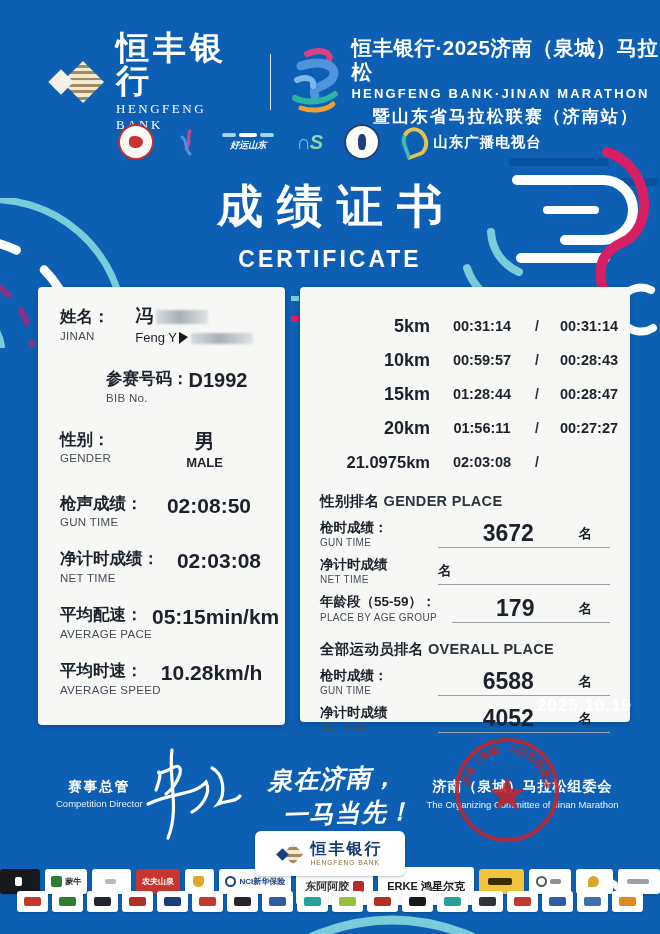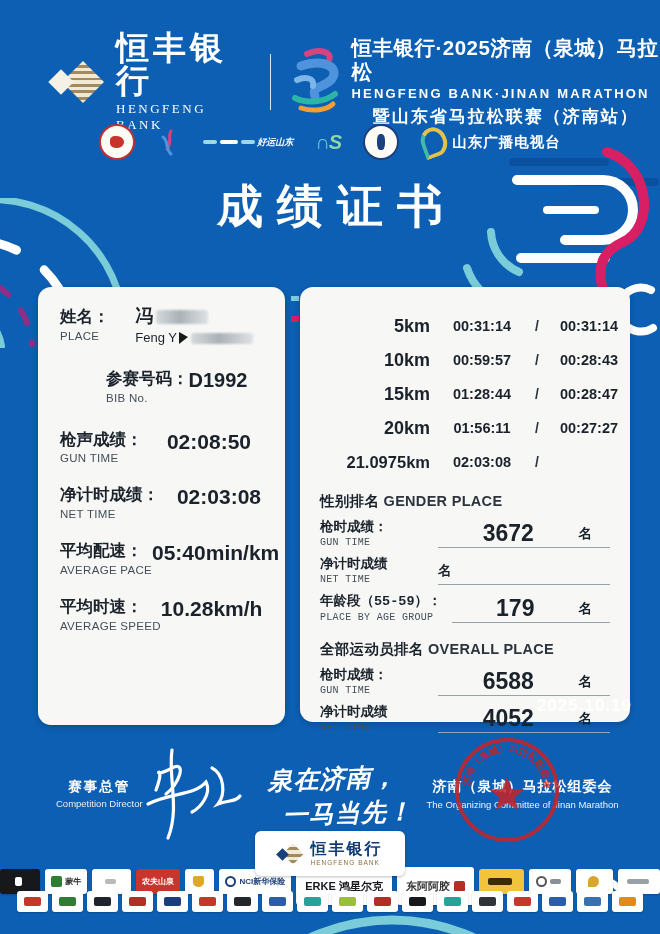--- a/index.html
+++ b/index.html
@@ -25,38 +25,38 @@
   .event-text .l1{font-size:20.5px;font-weight:bold;letter-spacing:.5px;line-height:1.15;}
   .event-text .l2{font-size:13px;font-weight:bold;letter-spacing:2.2px;margin-top:2px;}
   .event-text .l3{font-size:17px;font-weight:bold;letter-spacing:2px;margin-top:4px;text-align:center;}
 
   
   .partners{position:absolute;left:0;top:124px;width:660px;display:flex;justify-content:center;align-items:center;gap:22px;}
   .pt-emblem{width:32px;height:32px;border-radius:50%;background:#fdfbf6;border:2px solid #c03030;display:flex;align-items:center;justify-content:center;}
   .pt-emblem .blob{width:14px;height:12px;background:#c8332b;border-radius:40% 60% 55% 45%;}
   .pt-emblem.navy{border-color:#1c3f7e;}
   .pt-emblem.navy .blob{background:#1c3f7e;width:8px;height:16px;border-radius:40%;}
-  .pt-haoyun{display:flex;flex-direction:row;align-items:center;gap:2px;}
+  .pt-haoyun{display:flex;flex-direction:column;align-items:center;gap:2px;}
   .pt-haoyun .bars{display:flex;gap:3px;}
   .pt-haoyun .bars i{display:block;width:14px;height:4px;border-radius:2px;background:#9fd6ea;}
   .pt-haoyun .bars i:nth-child(2){background:#fff;width:18px;}
   .pt-haoyun .txt{font-size:9px;color:#fff;font-weight:bold;font-style:italic;}
   .pt-ns{font-size:20px;font-weight:bold;font-style:italic;color:#8fd6a8;letter-spacing:-1px;}
   .pt-ns b{color:#6ecbe0;}
   .pt-tv{display:flex;align-items:center;gap:5px;}
   .pt-tv .swirl{width:18px;height:22px;border-radius:50% 50% 50% 0;border:4px solid #e2c24a;border-left-color:#45b8ac;transform:rotate(-20deg);}
   .pt-tv .txt{font-size:14.5px;font-weight:bold;color:#fff;letter-spacing:1px;}
 
   
   .cert-title{position:absolute;left:0;top:176px;width:660px;text-align:center;color:#fff;}
   .cert-title .cn{font-size:46px;font-weight:bold;letter-spacing:14px;text-indent:14px;}
   .cert-title .en{font-size:23px;font-weight:bold;letter-spacing:3px;margin-top:8px;}
 
   
-  .card{position:absolute;background:#f7f8f6;border-radius:13px;color:#1b222b;box-shadow:0 2px 6px rgba(0,0,0,.18);}
+  .card{position:absolute;background:#f7f8f6;border-radius:4px;color:#1b222b;box-shadow:0 2px 6px rgba(0,0,0,.18);}
   .card-left{left:38px;top:287px;width:247px;height:438px;padding:20px 22px;box-sizing:border-box;}
   .card-right{left:300px;top:287px;width:330px;height:435px;padding:16px 20px;box-sizing:border-box;}
 
   .field{display:flex;margin-bottom:21px;}
   .f-l{flex:0 0 auto;}
   .cl{font-size:16.5px;font-weight:bold;line-height:1.2;}
   .el{font-size:11.5px;color:#444d57;margin-top:3px;letter-spacing:.3px;}
   .f-v{margin-left:auto;margin-right:4px;text-align:center;}
   .f-v .vbig{font-size:21px;font-weight:bold;line-height:1.1;}
   .f-v .vsub{font-size:13px;font-weight:bold;margin-top:3px;}
@@ -71,21 +71,21 @@
   .s-dist{font-size:18px;font-weight:bold;text-align:right;padding-right:6px;}
   .srow:last-child .s-dist{font-size:16.5px;}
   .s-t{font-size:14.5px;font-weight:bold;text-align:center;}
   .s-sep{font-size:14px;font-weight:bold;text-align:center;color:#2a323c;}
 
   
   .psec{margin-top:13px;}
   .psec-title{font-size:14.5px;font-weight:bold;letter-spacing:.3px;}
   .psec-title .en{font-weight:bold;color:#2c343e;}
   .prow{display:flex;align-items:flex-end;margin-top:9px;}
-  .prow .pl{flex:0 0 118px;font-family:Liberation Mono, monospace;}
+  .prow .pl{flex:0 0 118px;}
   .prow .cl{font-size:13.5px;}
   .prow .el{font-size:10px;margin-top:1px;}
   .pv{flex:1;display:flex;align-items:flex-end;border-bottom:1px solid #9aa1a8;padding-bottom:2px;}
   .pv .num{flex:1;text-align:center;font-size:23px;font-weight:bold;line-height:1;}
   .pv .ming{font-size:13.5px;font-weight:bold;padding:0 18px 2px 0;}
 
   
   .date{position:absolute;right:28px;top:696px;color:#fff;font-size:17px;font-weight:bold;letter-spacing:1px;}
   .sign-row{position:absolute;left:0;top:760px;width:660px;}
   .director{position:absolute;left:56px;top:18px;color:#fff;text-align:center;}
@@ -218,45 +218,56 @@
         <span class="blob"></span>
       </div>
     <div class="pt-tv">
       <span class="swirl"></span>
       <span class="txt">山东广播电视台</span>
     </div>
   </div>
 
   <div class="cert-title">
     <div class="cn">成绩证书</div>
+    <div class="en">CERTIFICATE</div>
   </div>
 
   <div class="card card-left">
 
     <div class="field" style="margin-bottom:24px;">
       <div class="f-l">
         <div class="cl">姓名：</div>
-        <div class="el">PLACE</div>
+        <div class="el">JINAN</div>
       </div>
       <div class="f-v" style="margin-right:10px;">
         <div class="vbig" style="font-size:18px;text-align:left;"><span>冯</span><span class="censor"></span></div>
         <div class="vsub" style="font-weight:normal;font-size:13px;text-align:left;"><span>Feng Y</span><span class="wedge"></span><span class="censor sm"></span></div>
       </div>
     </div>
 
     <div class="field" style="margin-bottom:26px;margin-left:46px;">
       <div class="f-l">
         <div class="cl">参赛号码：</div>
         <div class="el">BIB No.</div>
       </div>
       <div class="f-v" style="margin-right:26px;">
         <div class="vbig" style="font-size:20px;">D1992</div>
       </div>
     </div>
 
+    <div class="field" style="margin-bottom:24px;">
+      <div class="f-l">
+        <div class="cl">性别：</div>
+        <div class="el">GENDER</div>
+      </div>
+      <div class="f-v" style="margin-right:40px;">
+        <div class="vbig" style="font-size:20px;">男</div>
+        <div class="vsub">MALE</div>
+      </div>
+    </div>
 
     <div class="field">
       <div class="f-l">
         <div class="cl">枪声成绩：</div>
         <div class="el">GUN TIME</div>
       </div>
       <div class="f-v" style="margin-right:12px;">
         <div class="vbig">02:08:50</div>
       </div>
     </div>
@@ -270,21 +281,21 @@
         <div class="vbig">02:03:08</div>
       </div>
     </div>
 
     <div class="field">
       <div class="f-l">
         <div class="cl">平均配速：</div>
         <div class="el">AVERAGE PACE</div>
       </div>
       <div class="f-v" style="margin-right:0;">
-        <div class="vbig">05:40min/km</div>
+        <div class="vbig">05:15min/km</div>
       </div>
     </div>
 
     <div class="field" style="margin-bottom:16px;">
       <div class="f-l">
         <div class="cl">平均时速：</div>
         <div class="el">AVERAGE SPEED</div>
       </div>
       <div class="f-v" style="margin-right:8px;">
         <div class="vbig">10.28km/h</div>
@@ -447,27 +458,27 @@
         <span>农夫山泉</span>
       </div>
     <div class="sp" style="width:26px;">
         <span class="chip" style="background:#e0a62c;border-radius:2px 2px 5px 5px;"></span>
         <span></span>
       </div>
     <div class="sp" style="color:#1a3d7c;">
         <span class="chip" style="background:#fff;border:2px solid #1a3d7c;width:7px;height:7px;border-radius:50%;"></span>
         <span>NCI新华保险</span>
       </div>
-    <div class="sp big" style="color:#17191c;">
-        <span>ERKE 鸿星尔克</span>
-      </div>
     <div class="sp big">
         <span>东阿阿胶</span>
         <span class="chip" style="background:#b03028;margin:0 0 0 4px;"></span>
       </div>
+    <div class="sp big" style="color:#17191c;">
+        <span>ERKE 鸿星尔克</span>
+      </div>
     <div class="sp yellow" style="width:50px;">
         <span class="chip" style="background:#3a2c00;height:7px;width:24px;"></span>
         <span></span>
       </div>
     <div class="sp" style="width:44px;">
         <span class="chip" style="background:#fff;border:2px solid #555;width:7px;height:7px;border-radius:50%;"></span>
         <span class="chip" style="background:#8a8f96;height:5px;"></span>
         <span></span>
       </div>
     <div class="sp" style="width:38px;">

